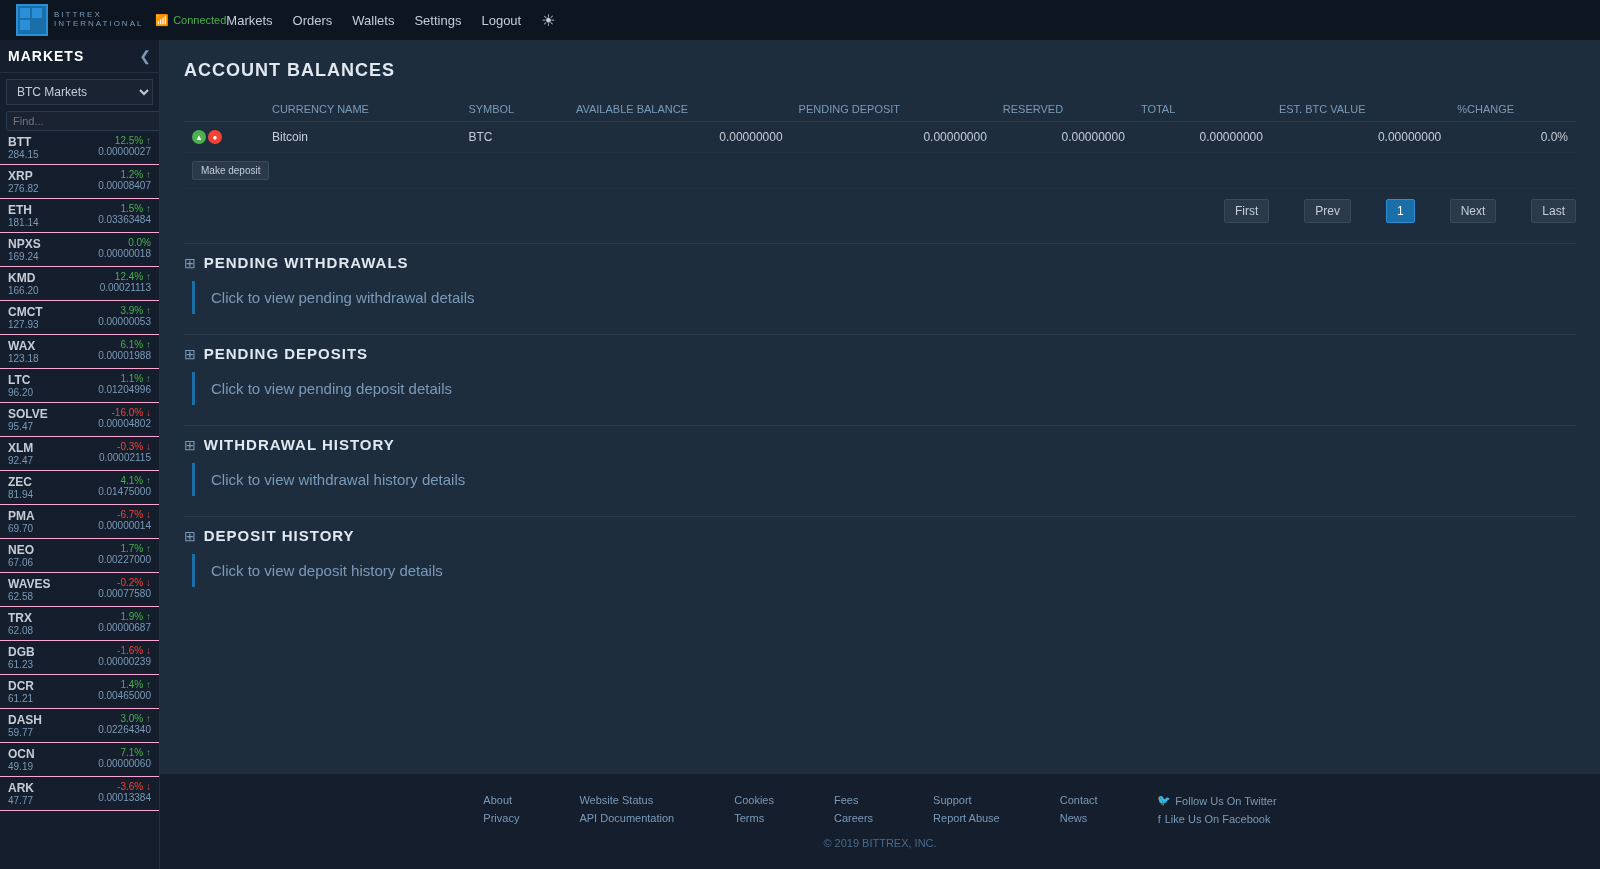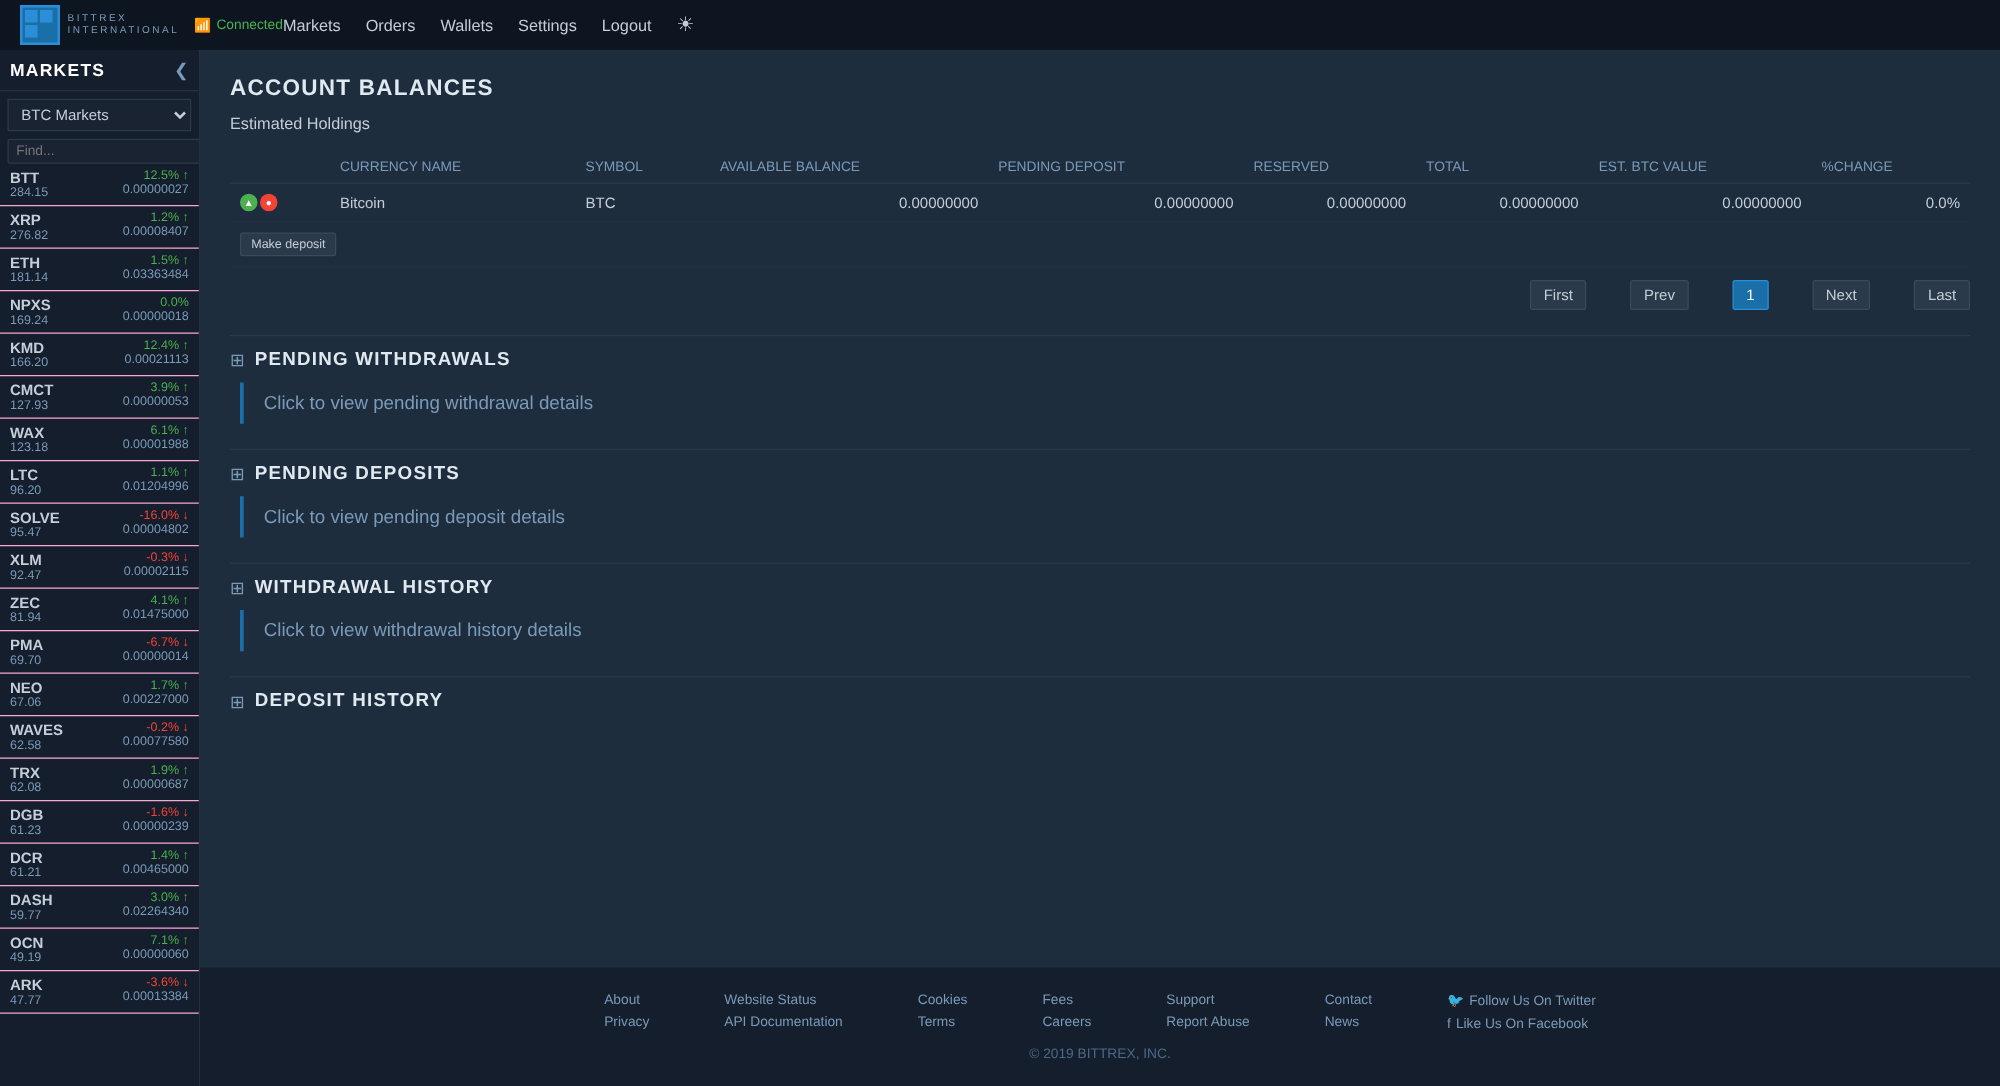--- a/index.html
+++ b/index.html
@@ -346,21 +346,20 @@
         </div>
       </div>
   </aside>
 
   <main style="flex:1; overflow-y:auto; display:flex; flex-direction:column; background:#1e2d3d;">
     <div class="content">
 
       <div>
         <div class="section-title">ACCOUNT BALANCES</div>
         <div class="estimated-holdings">
-          <div class="est-label">Estimated Holdings</div>
         </div>
 
 
         <table class="balance-table">
           <thead>
             <tr>
               <th></th>
               <th>CURRENCY NAME</th>
               <th>SYMBOL</th>
               <th class="text-right">AVAILABLE BALANCE</th>
@@ -433,20 +432,23 @@
         <div class="collapsible-content">
           <span class="collapsible-link">Click to view withdrawal history details</span>
         </div>
       </div>
 
       <div class="collapsible-section">
         <div class="collapsible-header">
           <span class="expand-icon">⊞</span>
           <span class="collapsible-title">DEPOSIT HISTORY</span>
         </div>
+        <div class="collapsible-content">
+          <span class="collapsible-link">Click to view deposit history details</span>
+        </div>
       </div>
 
     </div>
 
     <footer class="footer">
       <div class="footer-links" id="footer-links">
           <div class="footer-col">
             <a class="footer-link">About</a>
             <a class="footer-link">Privacy</a>
           </div>

